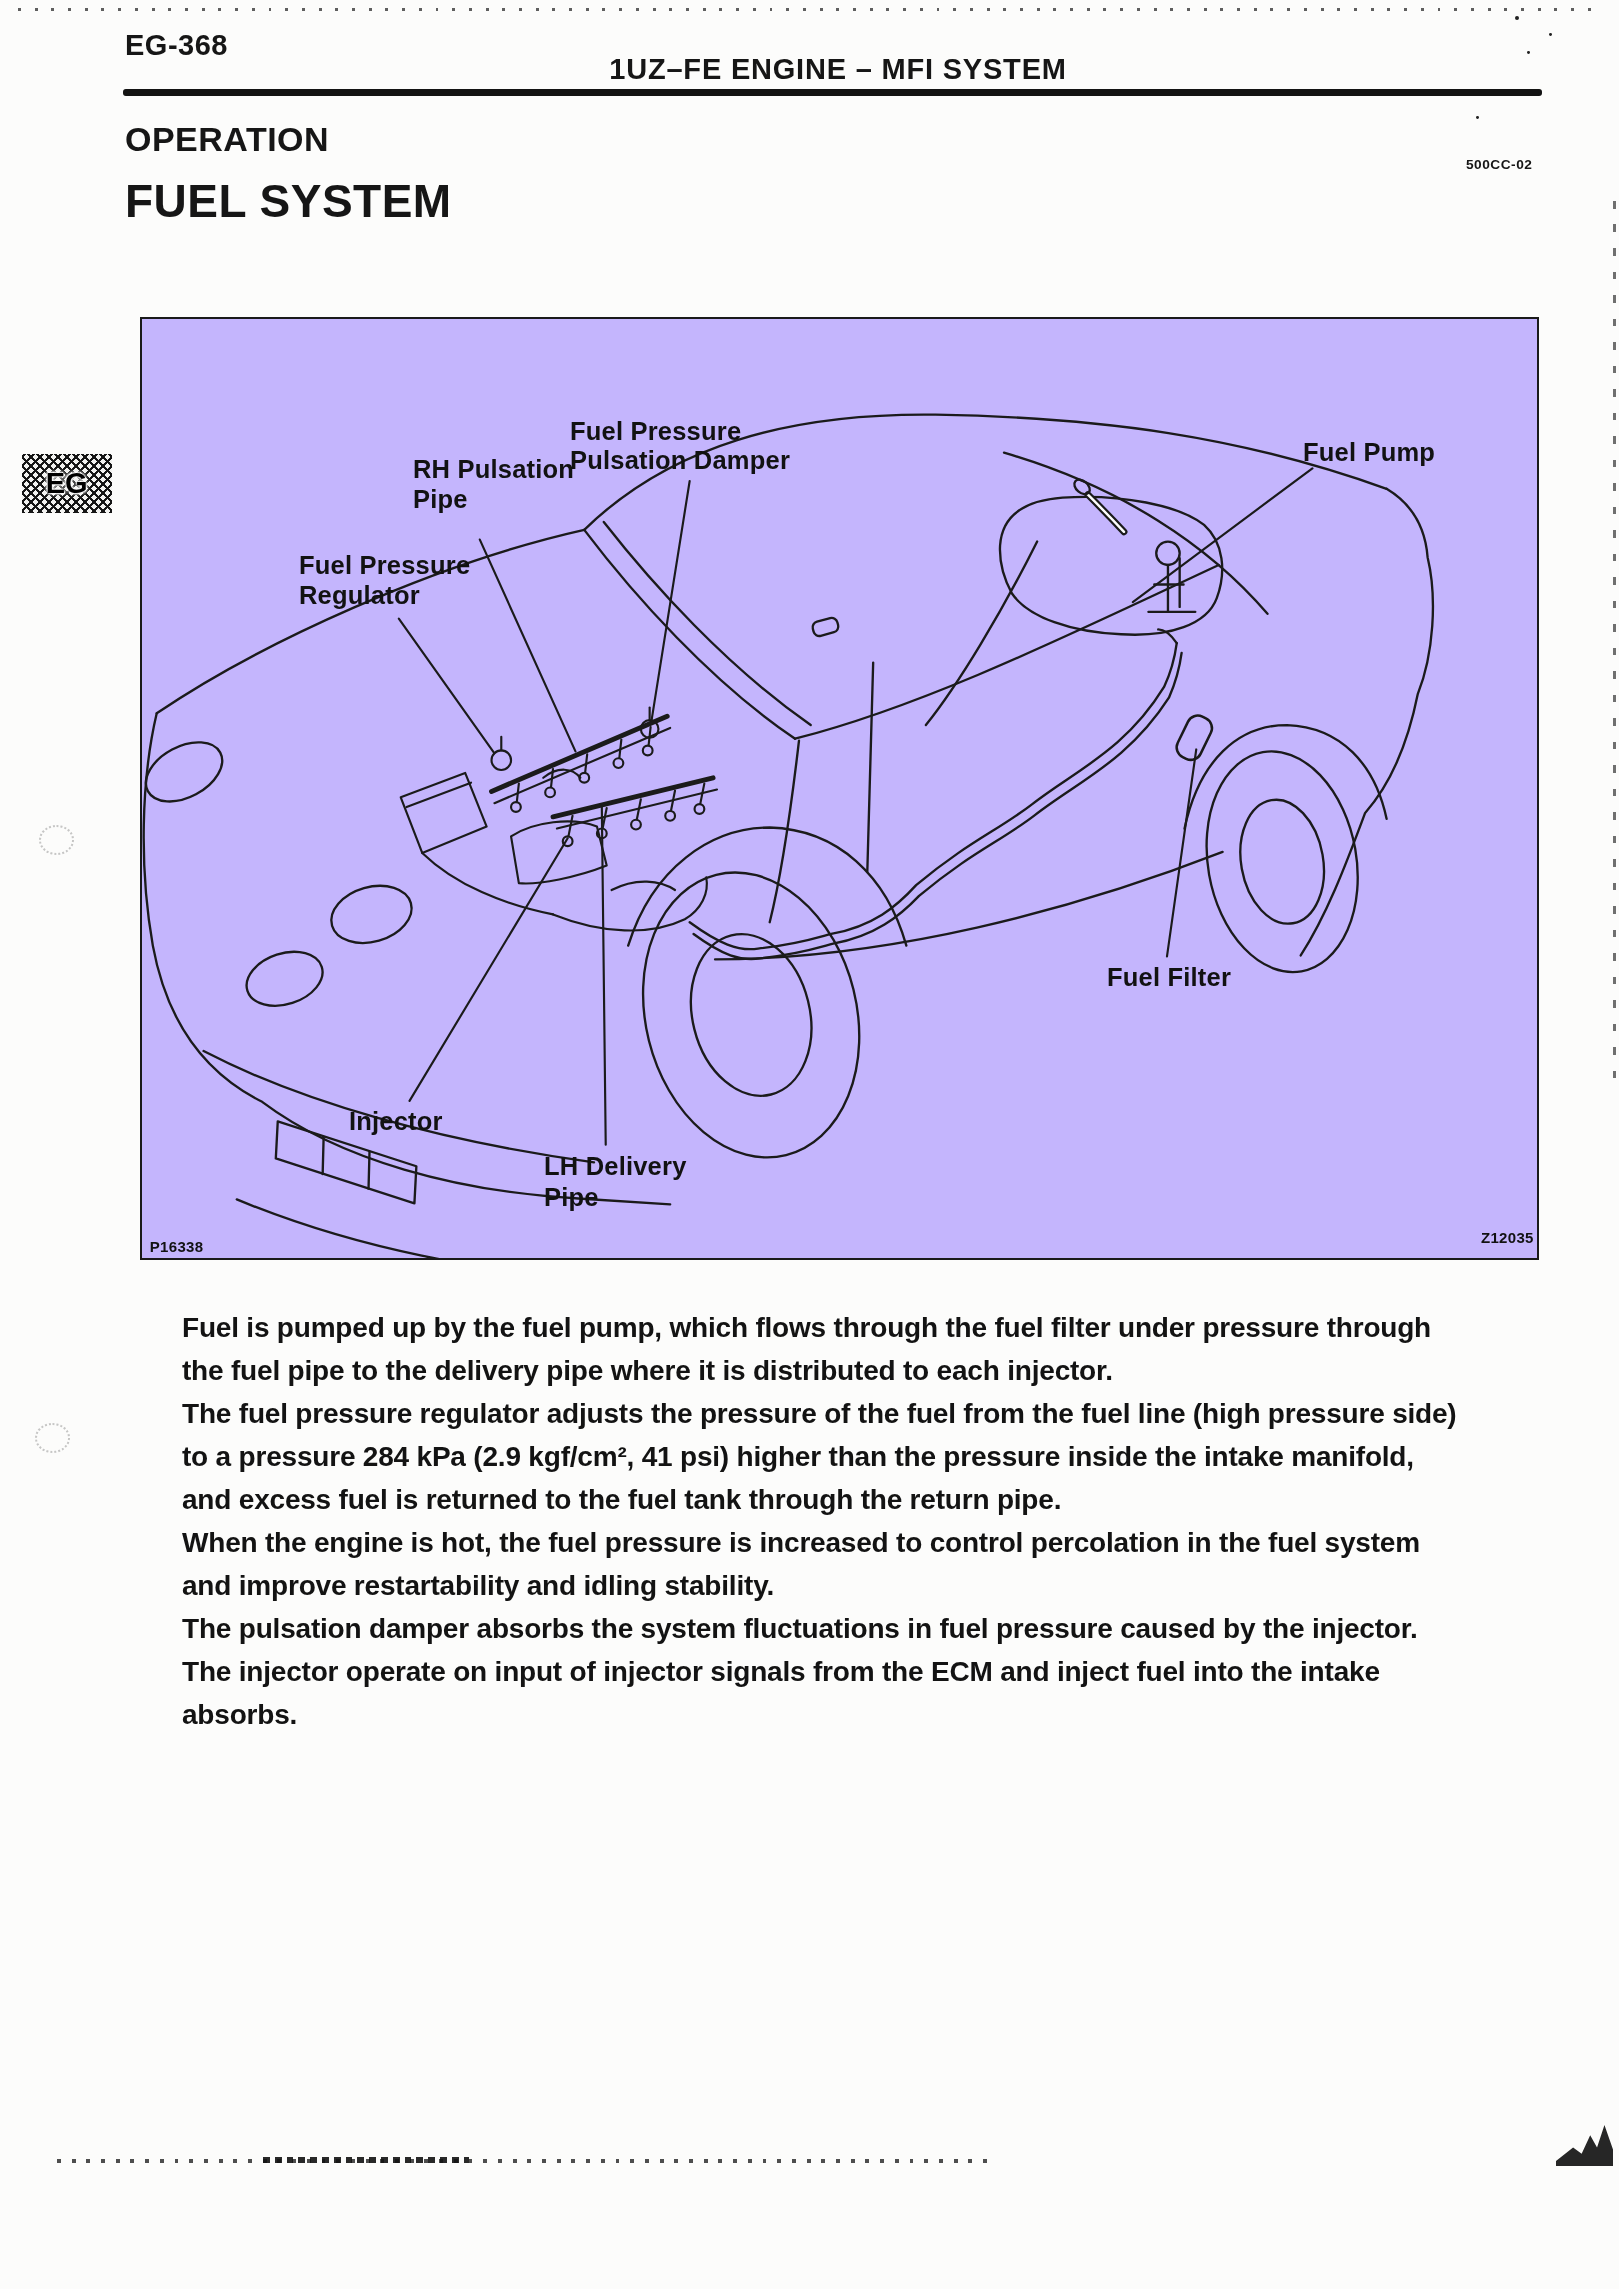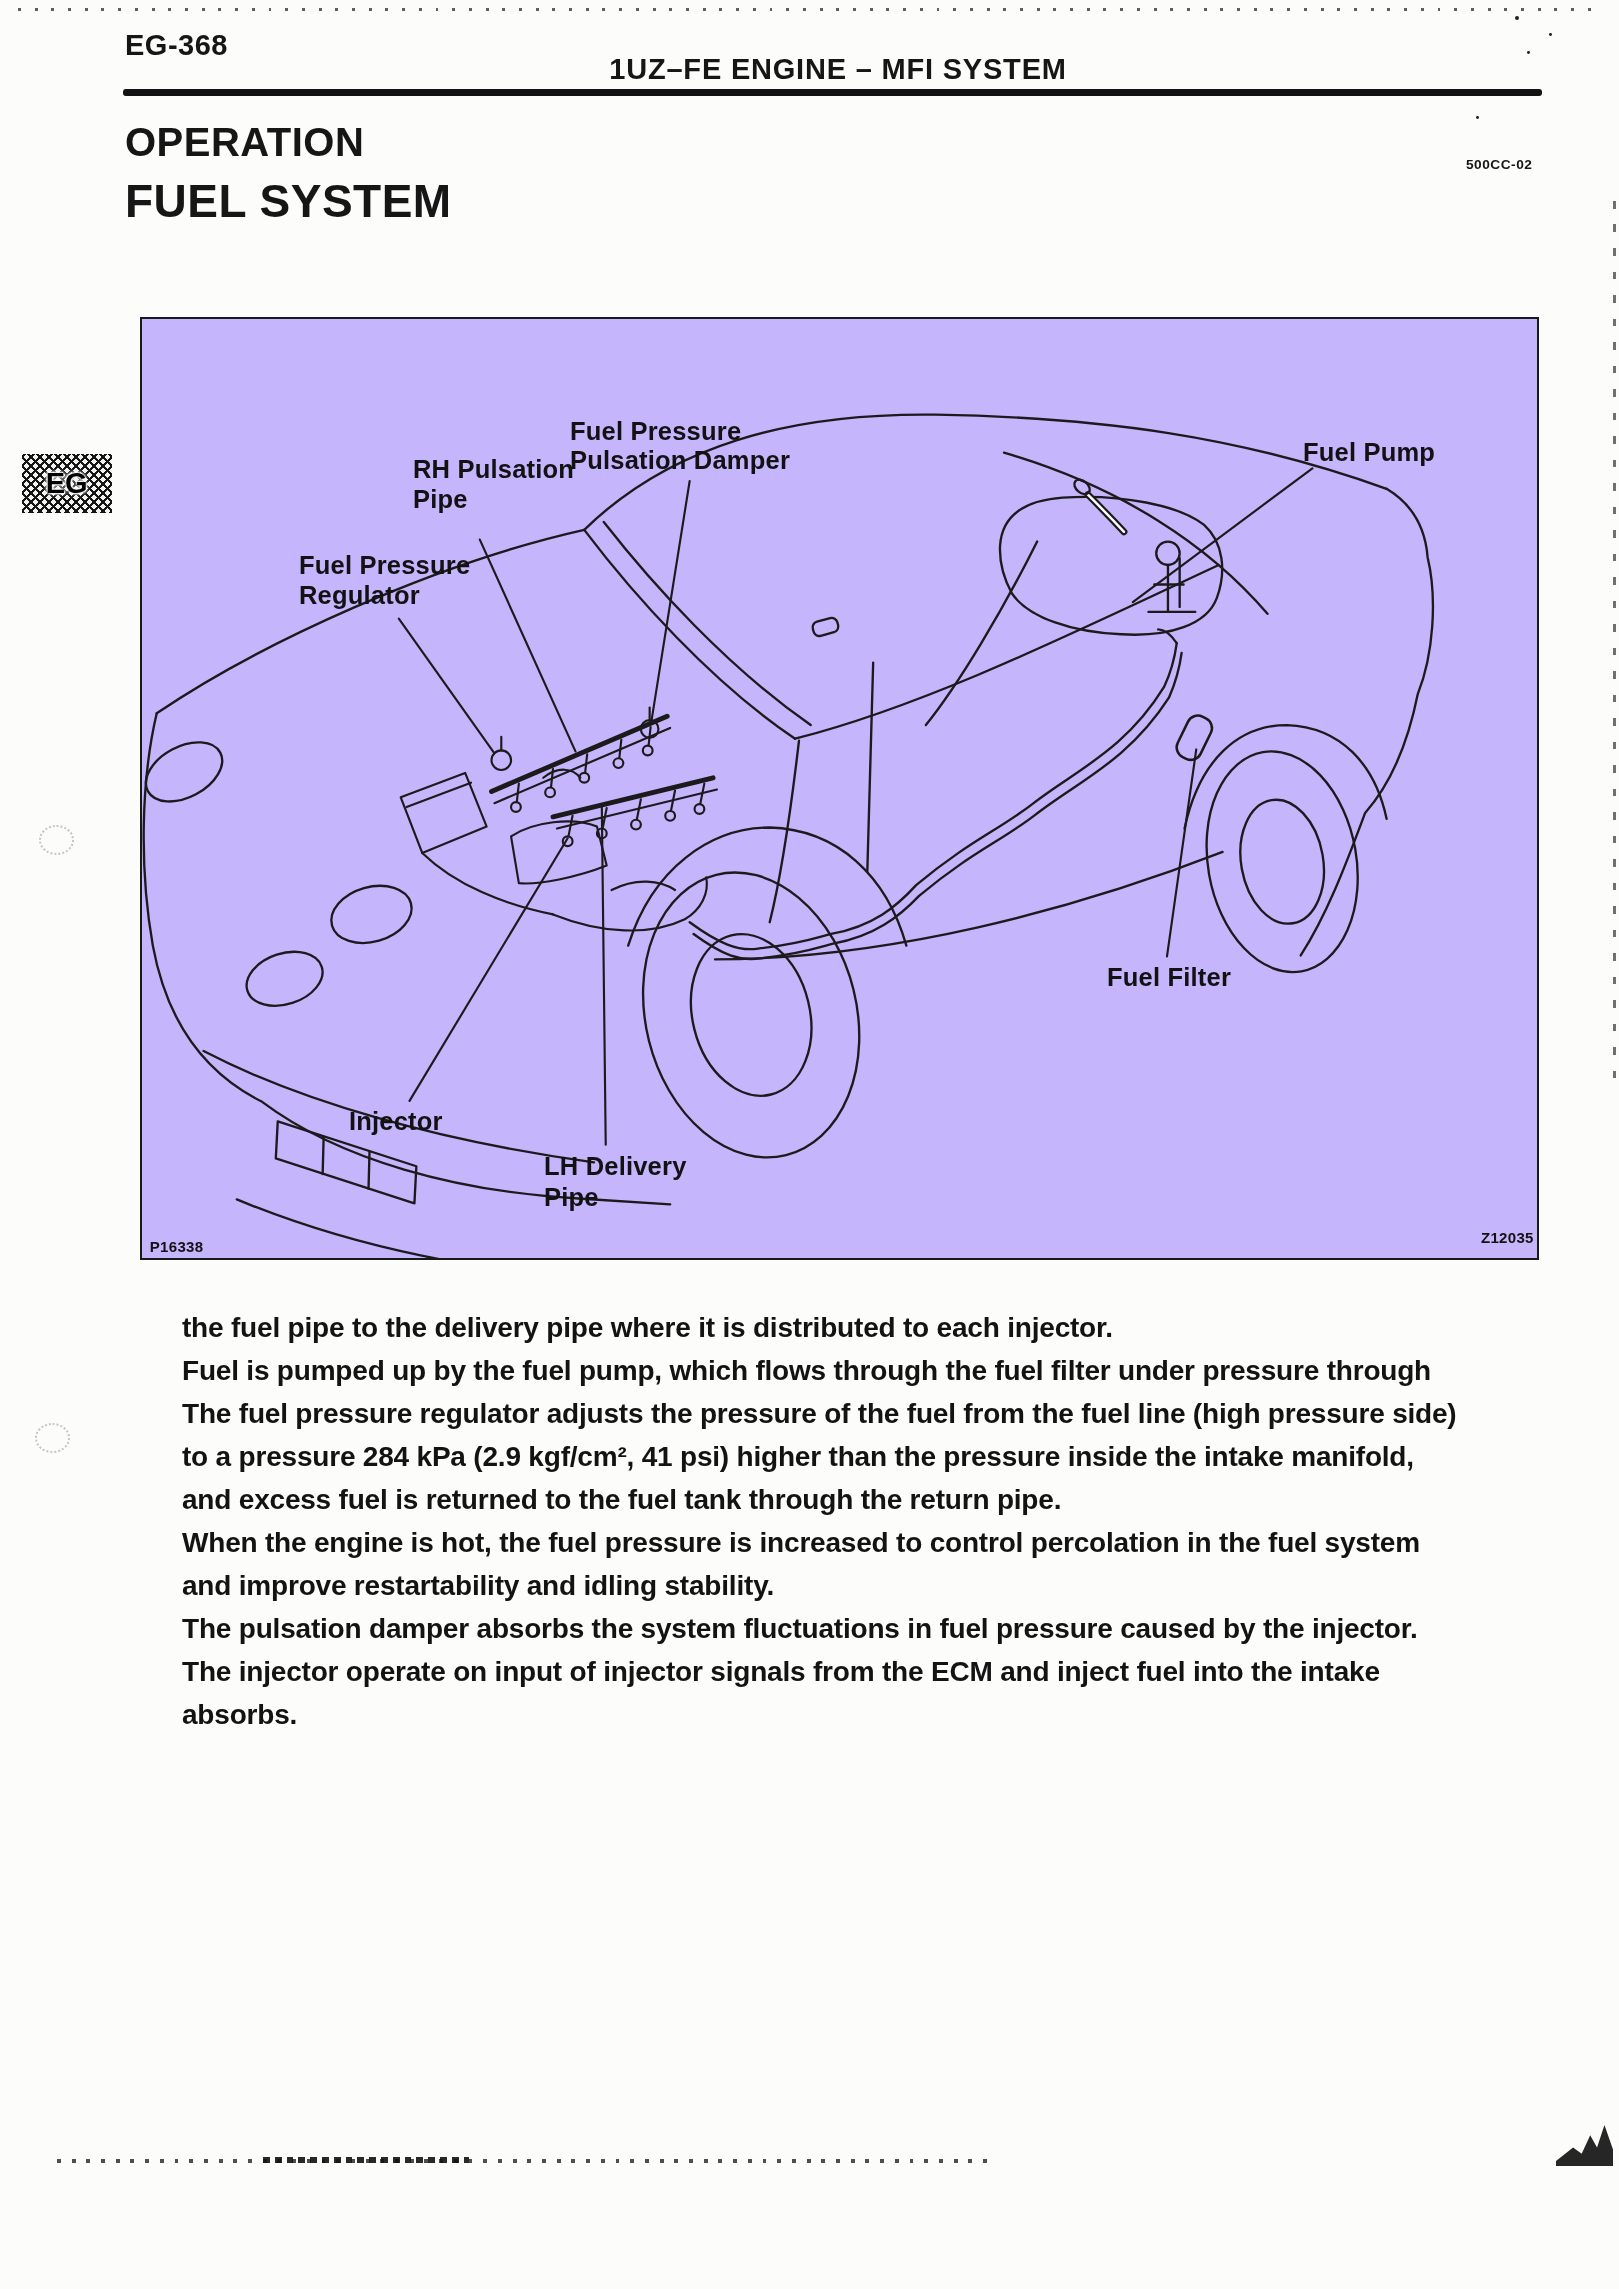--- a/index.html
+++ b/index.html
@@ -33,21 +33,21 @@
   .speck{position:absolute;background:#222;border-radius:50%;}
   .ghost-ring{position:absolute;width:31px;height:25.5px;border:2px dotted #9a9a9a;
     border-radius:50%;opacity:.55;}
   
   .page-code{position:absolute;left:125px;top:29px;font-size:29px;font-weight:700;letter-spacing:0.5px;}
   .running-header{position:absolute;left:0;top:53px;width:1676px;text-align:center;
     font-size:29px;font-weight:700;letter-spacing:0.8px;}
   .header-rule{position:absolute;left:123px;top:89px;width:1419px;height:6.9px;background:#131313;
     border-radius:2.9px;}
   .doc-code{position:absolute;left:1466px;top:157px;font-size:13.7px;font-weight:700;letter-spacing:0.5px;}
-  .h1{position:absolute;left:125px;top:120px;font-size:40px;font-weight:700;letter-spacing:0.5px;}
+  .h1{position:absolute;left:125px;top:120px;font-size:34px;font-weight:700;letter-spacing:0.5px;}
   .h2{position:absolute;left:125px;top:174px;font-size:46px;font-weight:700;letter-spacing:0.5px;}
   
   .eg-tab{
     position:absolute;left:21.6px;top:454px;width:90px;height:59px;
     background-color:#f2f2f0;
     background-image:
       repeating-linear-gradient(45deg,#161616 0 2.2px,transparent 2.2px 6.4px),
       repeating-linear-gradient(-45deg,#161616 0 2.2px,transparent 2.2px 6.4px);
     display:flex;align-items:center;justify-content:center;
   }
@@ -205,22 +205,22 @@
     <div class="fig-label" style="left:1161px;top:119px">Fuel Pump</div>
     <div class="fig-label" style="left:965px;top:644px">Fuel Filter</div>
     <div class="fig-label" style="left:207px;top:788px">Injector</div>
     <div class="fig-label" style="left:402px;top:833px">LH Delivery</div>
     <div class="fig-label" style="left:402px;top:864px">Pipe</div>
     <div class="fig-code" style="left:7.8px;top:919px">P16338</div>
     <div class="fig-code" style="left:1339px;top:910px">Z12035</div>
   </div>
 
   <div class="body-text">
+    <div class="body-line">Fuel is pumped up by the fuel pump, which flows through the fuel filter under pressure through</div>
     <div class="body-line">the fuel pipe to the delivery pipe where it is distributed to each injector.</div>
-    <div class="body-line">Fuel is pumped up by the fuel pump, which flows through the fuel filter under pressure through</div>
     <div class="body-line">The fuel pressure regulator adjusts the pressure of the fuel from the fuel line (high pressure side)</div>
     <div class="body-line">to a pressure 284 kPa (2.9 kgf/cm², 41 psi) higher than the pressure inside the intake manifold,</div>
     <div class="body-line">and excess fuel is returned to the fuel tank through the return pipe.</div>
     <div class="body-line">When the engine is hot, the fuel pressure is increased to control percolation in the fuel system</div>
     <div class="body-line">and improve restartability and idling stability.</div>
     <div class="body-line">The pulsation damper absorbs the system fluctuations in fuel pressure caused by the injector.</div>
     <div class="body-line">The injector operate on input of injector signals from the ECM and inject fuel into the intake</div>
     <div class="body-line">absorbs.</div>
   </div>
 

